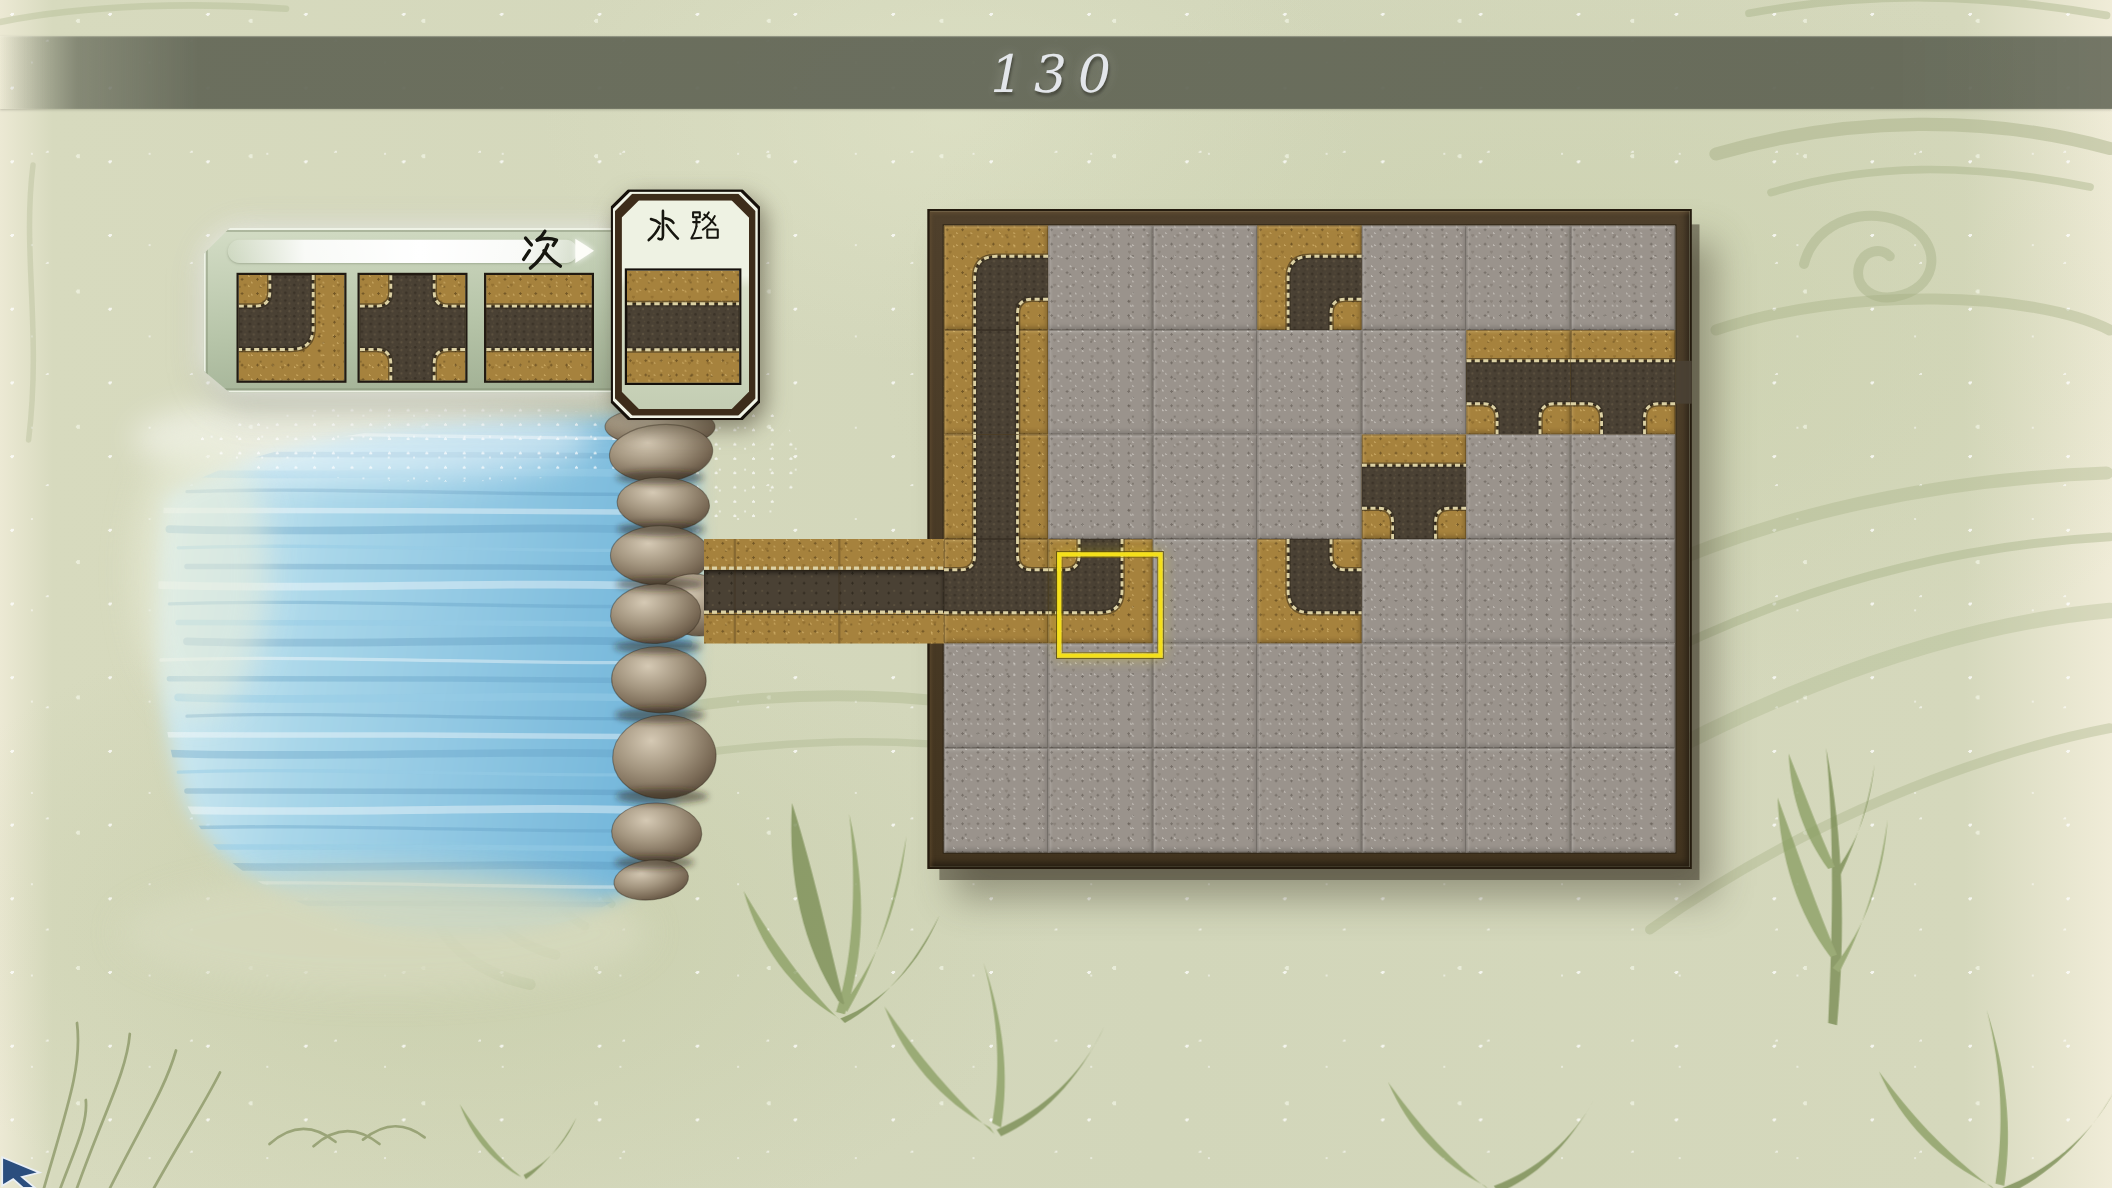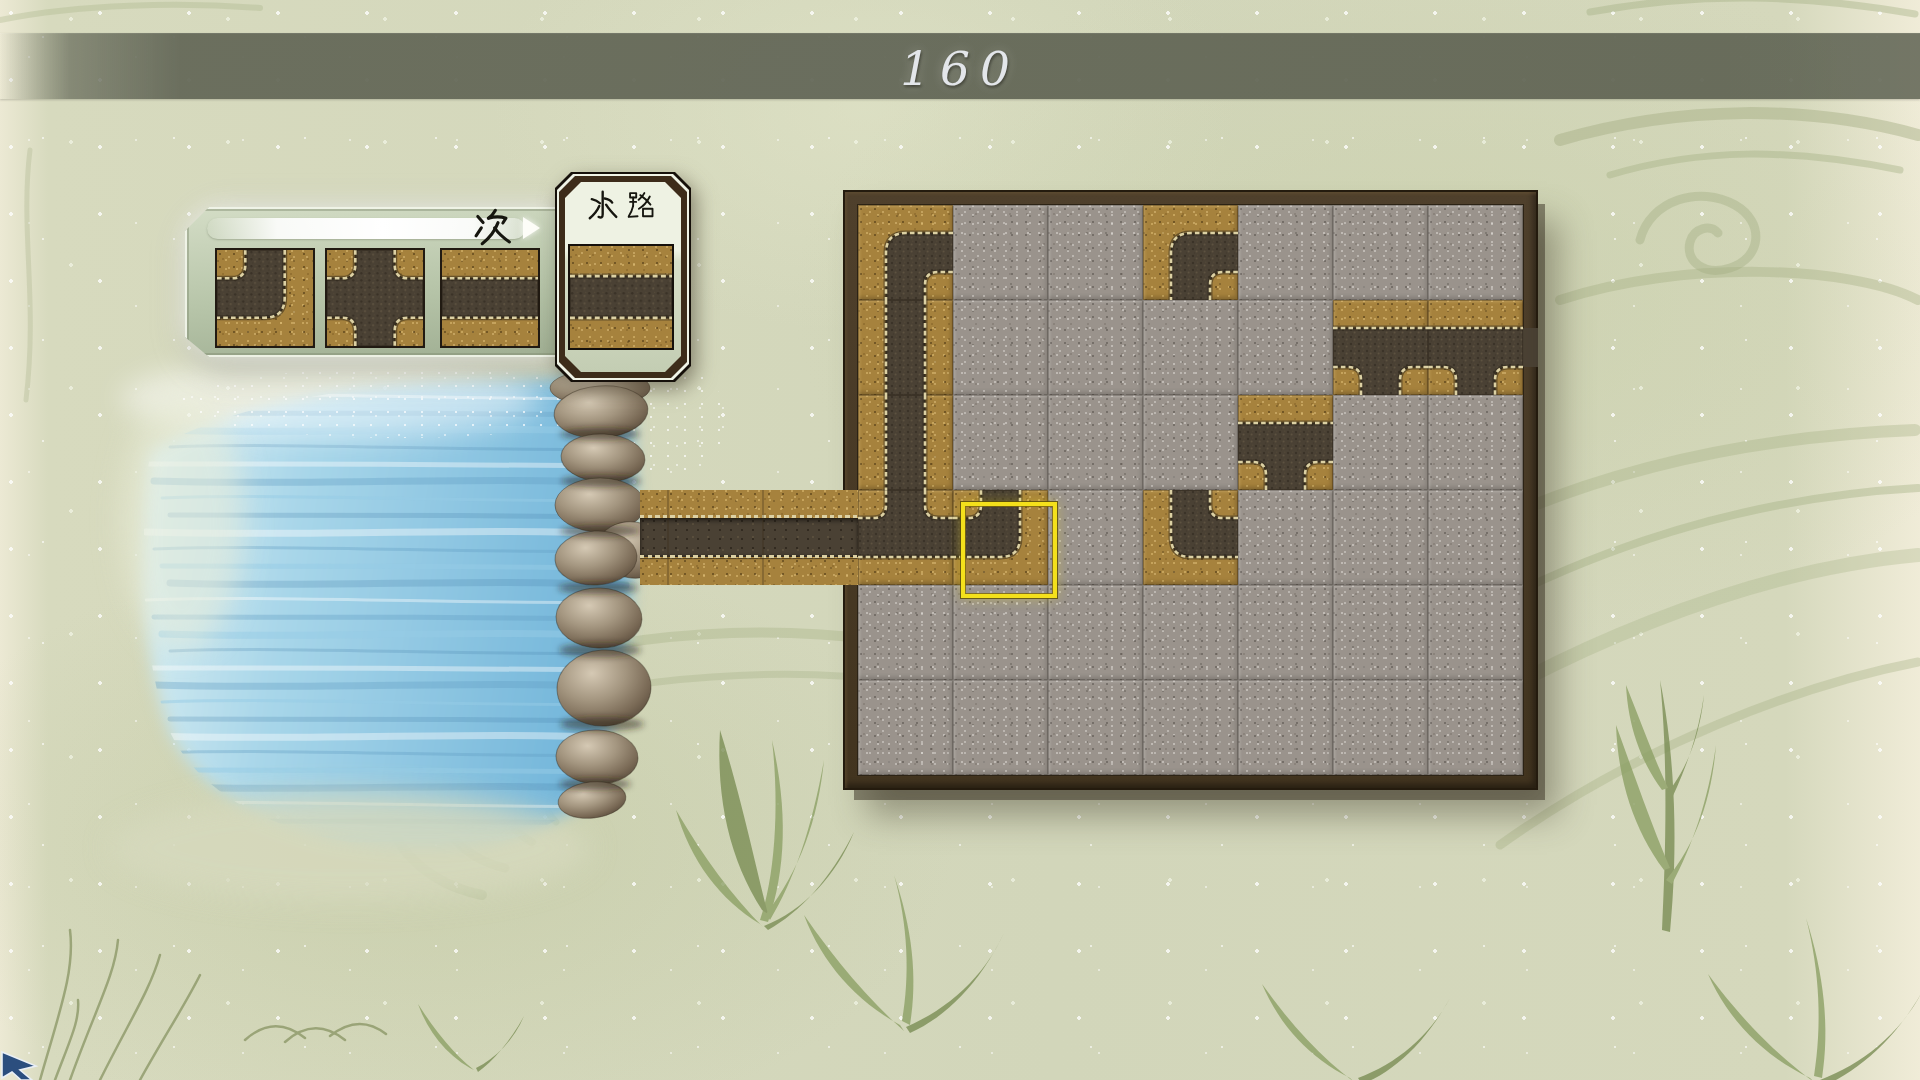--- a/index.html
+++ b/index.html
@@ -505,19 +505,19 @@
             <path d="M0,28 H95" fill="none" stroke="rgba(45,37,24,.5)" stroke-width="5"></path>
             <path d="M0,67 H95" fill="none" stroke="rgba(45,37,24,.5)" stroke-width="5"></path>
             <path d="M0,28 H95" fill="none" stroke="#dcd1a4" stroke-width="2.6" stroke-dasharray="4.6 3.1"></path>
             <path d="M0,67 H95" fill="none" stroke="#dcd1a4" stroke-width="2.6" stroke-dasharray="4.6 3.1"></path>
           </svg>
         </div>
     </div>
   </div>
 
   <div class="abs topbar"></div>
-  <div class="abs counter">160</div>
+  <div class="abs counter">130</div>
 
   <svg class="abs" style="left:0;top:1046px" width="48" height="34">
     <path d="M2,6 L36,20 L20,24 L32,34 L21,34 L12,26 L2,32 Z" fill="#2b4e7e" stroke="#e9eff6" stroke-width="1.6"></path>
   </svg>
 
 </div>
 
 </body></html>

